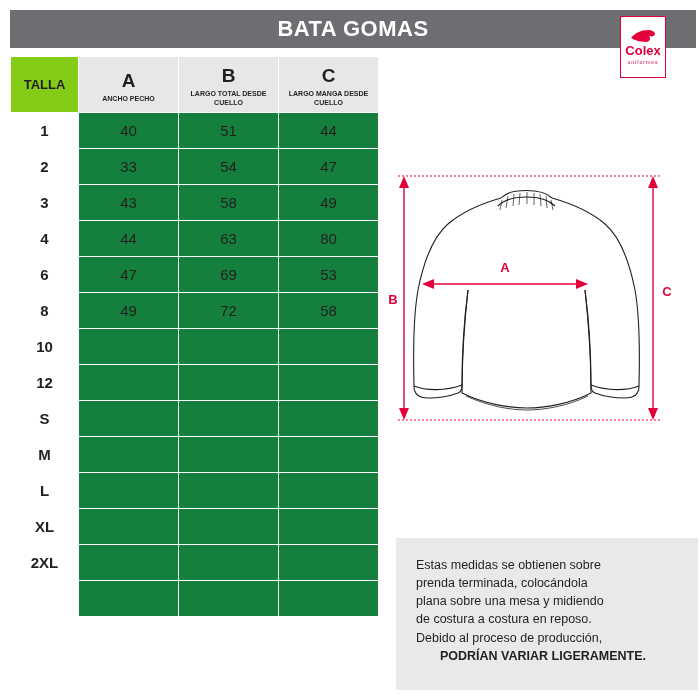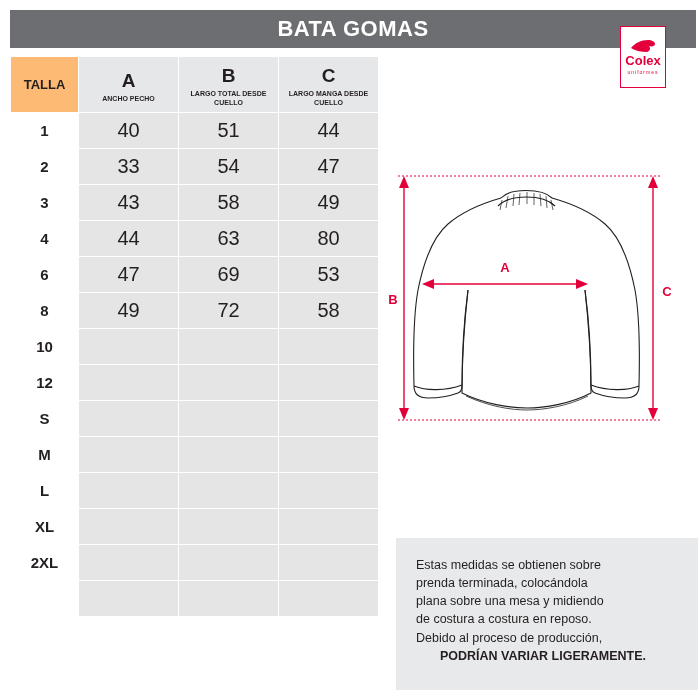--- a/index.html
+++ b/index.html
@@ -34,21 +34,21 @@
   }
   .header-title {
     color: #ffffff;
     font-size: 22px;
     font-weight: bold;
     letter-spacing: 0.5px;
   }
   .logo-box {
     position: absolute;
     left: 620px;
-    top: 26px;
+    top: 16px;
     width: 46px;
     height: 62px;
     background: #ffffff;
     border: 1px solid #e3003a;
     box-sizing: border-box;
     display: flex;
     flex-direction: column;
     align-items: center;
     justify-content: center;
   }
@@ -102,34 +102,34 @@
   }
   .hdr-desc {
     font-size: 7px;
     font-weight: bold;
     color: #231f20;
     line-height: 1.25;
     padding: 3px 6px 0 6px;
     text-transform: uppercase;
   }
   .hdr-talla {
-    background: #fdba74;
+    background: #84cc16;
     font-size: 13px;
     font-weight: bold;
     height: 56px;
   }
   .row-label {
     background: #ffffff;
     font-size: 15px;
     font-weight: bold;
     height: 36px;
   }
   .row-value {
-    background: #e5e5e5;
-    font-size: 20px;
+    background: #15803d;
+    font-size: 15px;
     height: 36px;
     margin-top: 27px;
   }
   .row-value.empty { color: transparent; }
 
   
   .illo {
     position: absolute;
     left: 388px;
     top: 150px;

